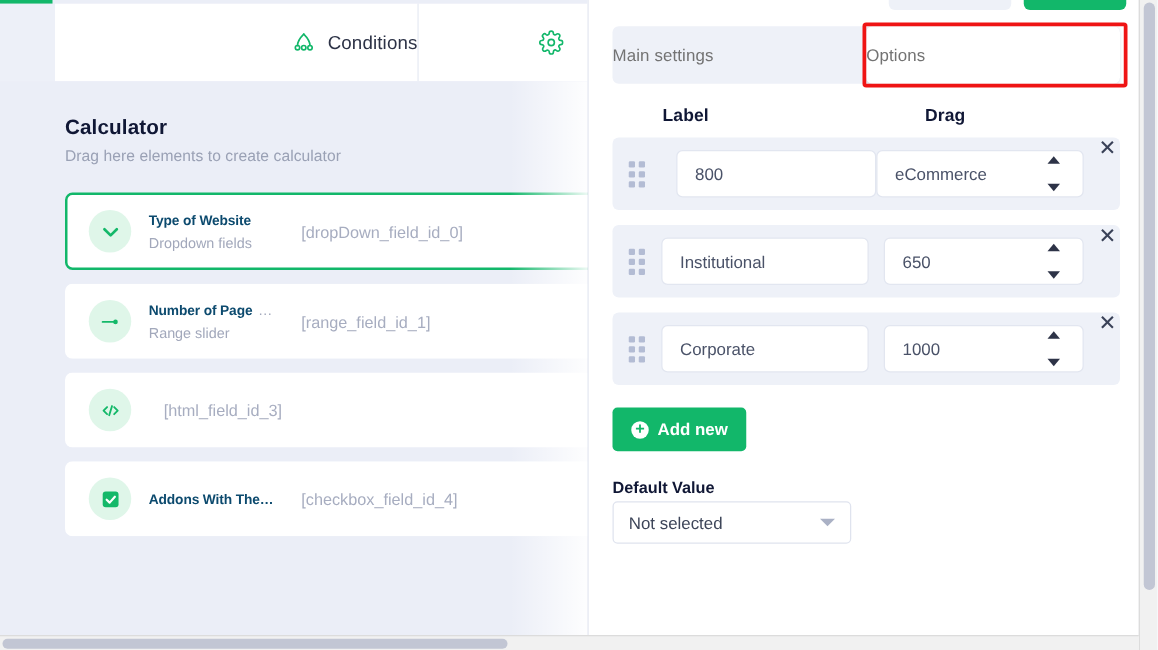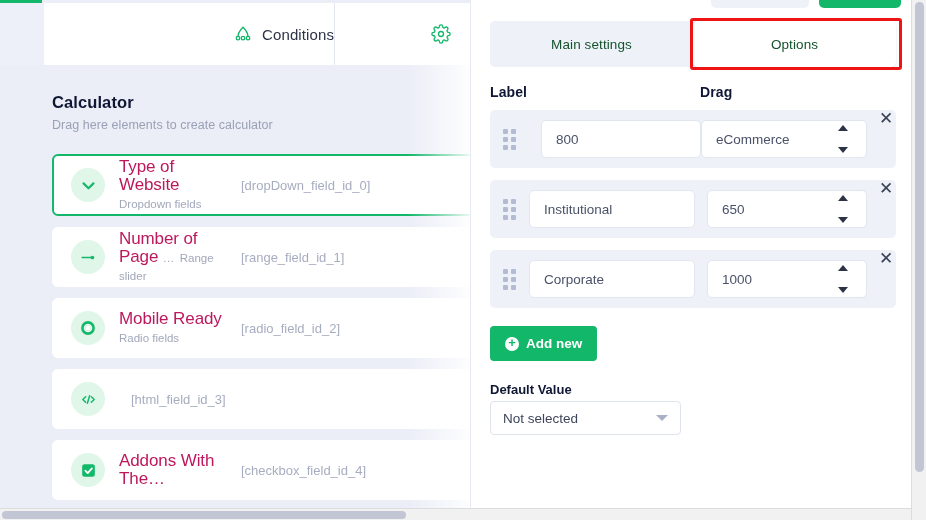--- a/index.html
+++ b/index.html
@@ -109,23 +109,23 @@
     flex: 0 0 34px;
     border-radius: 50%;
     background: #dff6e9;
     display: flex;
     align-items: center;
     justify-content: center;
     margin-right: 14px;
   }
   .field-text { width: 110px; flex: 0 0 110px; }
   .field-name {
-    font-size: 17px;
-    font-weight: normal;
-    color: #be185d;
+    font-size: 11px;
+    font-weight: bold;
+    color: #0c4a6e;
     line-height: 15px;
     letter-spacing: -.1px;
   }
   .field-type {
     font-size: 11.5px;
     color: #a2a8bb;
     line-height: 14px;
   }
   .field-dots {
     font-size: 11.5px;
@@ -172,23 +172,22 @@
     left: 19px; top: 21px;
     width: 406px; height: 46px;
     background: #eef1f8;
     border-radius: 5px;
     display: flex;
   }
   .tab {
     flex: 1 1 50%;
     display: flex;
     align-items: center;
-    justify-content: center;
     font-size: 13.5px;
-    color: #14532d;
+    color: #737373;
     letter-spacing: .1px;
     border-radius: 5px;
   }
   .tab.active {
     background: #ffffff;
     box-shadow: 0 1px 3px rgba(20,30,70,.12);
   }
   
   .red-highlight {
     position: absolute;
@@ -199,20 +198,21 @@
     pointer-events: none;
   }
 
   .col-head {
     position: absolute;
     top: 84px;
     font-size: 14px;
     font-weight: bold;
     color: #101735;
     letter-spacing: .1px;
+    margin-left: 40px;
   }
   .col-head.label { left: 19px; }
   .col-head.value { left: 229px; }
 
   .opt-rows { position: absolute; left: 19px; top: 110px; width: 406px; }
   .opt-row {
     position: relative;
     height: 58px;
     margin-bottom: 12px;
     background: #eef1f8;
@@ -429,33 +429,20 @@
             </svg>
           </span>
           <span class="field-text">
             <span class="field-name">Number of Page</span>
             <span class="field-dots">…</span>
             <span class="field-type">Range slider</span>
           </span>
           <span class="field-id">[range_field_id_1]</span>
         </div>
 
-        <div class="field-card">
-          <span class="field-ico-wrap">
-            <svg viewBox="0 0 24 24" width="18" height="18">
-              <circle cx="12" cy="12" r="7.5" fill="none" stroke="#14b869" stroke-width="3.4"></circle>
-              <circle cx="12" cy="12" r="3" fill="#ffffff"></circle>
-            </svg>
-          </span>
-          <span class="field-text">
-            <span class="field-name">Mobile Ready</span>
-            <span class="field-type">Radio fields</span>
-          </span>
-          <span class="field-id">[radio_field_id_2]</span>
-        </div>
 
         <div class="field-card">
           <span class="field-ico-wrap">
             <svg viewBox="0 0 24 24" width="17" height="17" fill="none" stroke="#14b869" stroke-width="2.1" stroke-linecap="round" stroke-linejoin="round">
               <polyline points="8 8 4 12 8 16"></polyline>
               <polyline points="16 8 20 12 16 16"></polyline>
               <line x1="13.6" y1="6.8" x2="10.4" y2="17.2"></line>
             </svg>
           </span>
           <span class="field-id">[html_field_id_3]</span>

